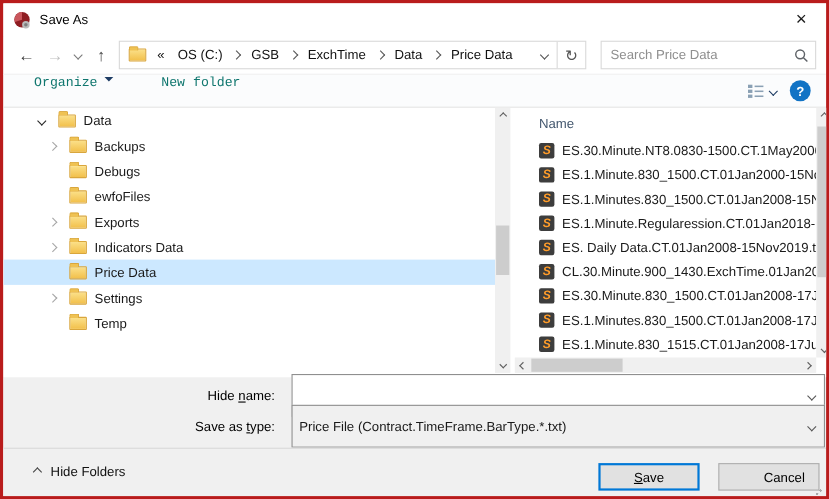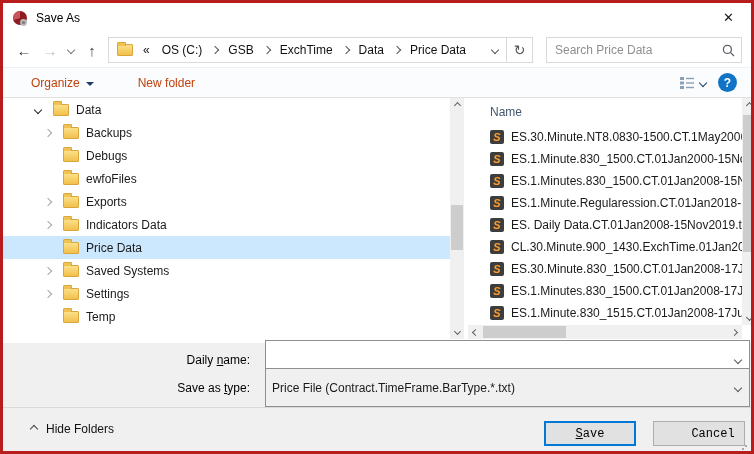--- a/index.html
+++ b/index.html
@@ -27,21 +27,21 @@
   .crumb-sep { display:flex; align-items:center; padding:0 2px; color:#555; }
   .addr-chev { width:22px; display:flex; align-items:center; justify-content:center; color:#555; height:100%; }
   .addr-refresh { width:26px; height:100%; border-left:1px solid #d9d9d9; display:flex; align-items:center; justify-content:center; font-size:14px; color:#555; }
   .searchbox { position:absolute; left:543px; top:4px; width:196px; height:26px; border:1px solid #d9d9d9; background:#fff; display:flex; align-items:center; }
   .searchbox input { flex:1; border:none; outline:none; font-family:"Liberation Sans",sans-serif; font-size:12px; color:#333; padding-left:8px; background:transparent; }
   .searchbox input::placeholder { color:#8f8f8f; }
   .search-glyph { width:26px; display:flex; align-items:center; justify-content:center; }
 
   
   .toolbar { position:absolute; left:0; top:64px; right:0; height:31px; background:#fbfcfd; border-top:1px solid #f0f0f0; border-bottom:1px solid #e0e0e0; display:flex; align-items:center; }
-  .tb-item { color:#c2410c; display:flex; align-items:center; gap:6px; padding:0 8px; height:100%; }
+  .tb-item { color:#0f766e; display:flex; gap:6px; padding:0 8px; height:100%;font-family:Liberation Mono, monospace; }
   .tb-organize { margin-left:20px; }
   .tb-newfolder { margin-left:28px; }
   .tb-caret { width:0; height:0; border-left:4px solid transparent; border-right:4px solid transparent; border-top:4px solid #1e3c64; margin-top:2px; }
   .tb-right { position:absolute; right:14px; top:0; height:100%; display:flex; align-items:center; gap:8px; }
   .viewbtn { display:flex; align-items:center; gap:5px; padding:3px 4px; }
   .help-circle { width:19px; height:19px; border-radius:50%; background:#1173c5; color:#fff; font-weight:bold; font-size:12px; display:flex; align-items:center; justify-content:center; }
 
   
   .cv { display:inline-block; width:6px; height:6px; border-right:1.4px solid currentColor; border-bottom:1.4px solid currentColor; }
   .cv-right { transform:rotate(-45deg); }
@@ -88,21 +88,21 @@
   .f-name-box { background:#fff; }
   .f-type-box { background:#f0f0f0; }
   .f-box input { flex:1; border:none; outline:none; background:transparent; font-family:"Liberation Sans",sans-serif; font-size:12px; padding-left:5px; }
   .f-box .valtext { flex:1; padding-left:6px; white-space:nowrap; overflow:hidden; }
   .f-chev { width:22px; display:flex; align-items:center; justify-content:center; color:#555; }
 
   
   .footer { position:absolute; left:0; top:404px; right:0; height:50px; background:#f0f0f0; border-top:1px solid #d9d9d9; }
   .hidefolders { position:absolute; left:28px; top:14px; display:flex; align-items:center; gap:9px; color:#111; }
   .hidefolders .cv { color:#444; }
-  .btn { position:absolute; top:13px; width:92px; height:25px; display:flex; align-items:center; justify-content:center; background:#e1e1e1; border:1px solid #adadad; font-size:12px; color:#000;font-family:Liberation Mono, monospace; }
+  .btn { position:absolute; top:13px; width:92px; height:25px; display:flex; align-items:center; justify-content:center; background:#e1e1e1; border:1px solid #adadad; font-size:12px; color:#000; }
   .btn-save { left:541px; border:2px solid #0078d7; }
   .btn-cancel { left:650px;padding-left:28px; }
   .grip { position:absolute; right:3px; bottom:3px; width:10px; height:10px;
     background:
       radial-gradient(circle at 8px 2px,#a9a9a9 1px,transparent 1.2px),
       radial-gradient(circle at 8px 8px,#a9a9a9 1px,transparent 1.2px),
       radial-gradient(circle at 2px 8px,#a9a9a9 1px,transparent 1.2px),
       radial-gradient(circle at 5px 5px,#a9a9a9 1px,transparent 1.2px); }
 </style>
 </head>
@@ -250,27 +250,20 @@
       <div class="trow t-ind1 sel">
         <span class="t-chev"></span>
         <span class="folder"></span>
         <span>Price Data</span>
       </div>
       <div class="trow t-ind1">
         <span class="t-chev dim">
             <span class="cv cv-right"></span>
           </span>
         <span class="folder"></span>
-        <span>Saved Systems</span>
-      </div>
-      <div class="trow t-ind1">
-        <span class="t-chev dim">
-            <span class="cv cv-right"></span>
-          </span>
-        <span class="folder"></span>
         <span>Settings</span>
       </div>
       <div class="trow t-ind1">
         <span class="t-chev"></span>
         <span class="folder"></span>
         <span>Temp</span>
       </div>
     </div>
 
     <div class="sb sb-v sbL">
@@ -342,21 +335,21 @@
       <div class="sb-thumb" style="top:1px; height:12px; left:15px; width:83px;"></div>
       <div class="sb-btn" style="right:0; top:0">
           <span class="cv cv-right"></span>
         </div>
     </div>
   </div>
 
   <div class="bottom">
     <div class="field-row frow-name">
       <span class="f-label">
-        <span>Daily </span><span class="mn">n</span><span>ame:</span>
+        <span>Hide </span><span class="mn">n</span><span>ame:</span>
       </span>
       <div class="f-box f-name-box">
         <input type="text" value="" style="">
         <span class="f-chev">
             <span class="cv cv-down"></span>
           </span>
       </div>
     </div>
     <div class="field-row frow-type">
       <span class="f-label">

